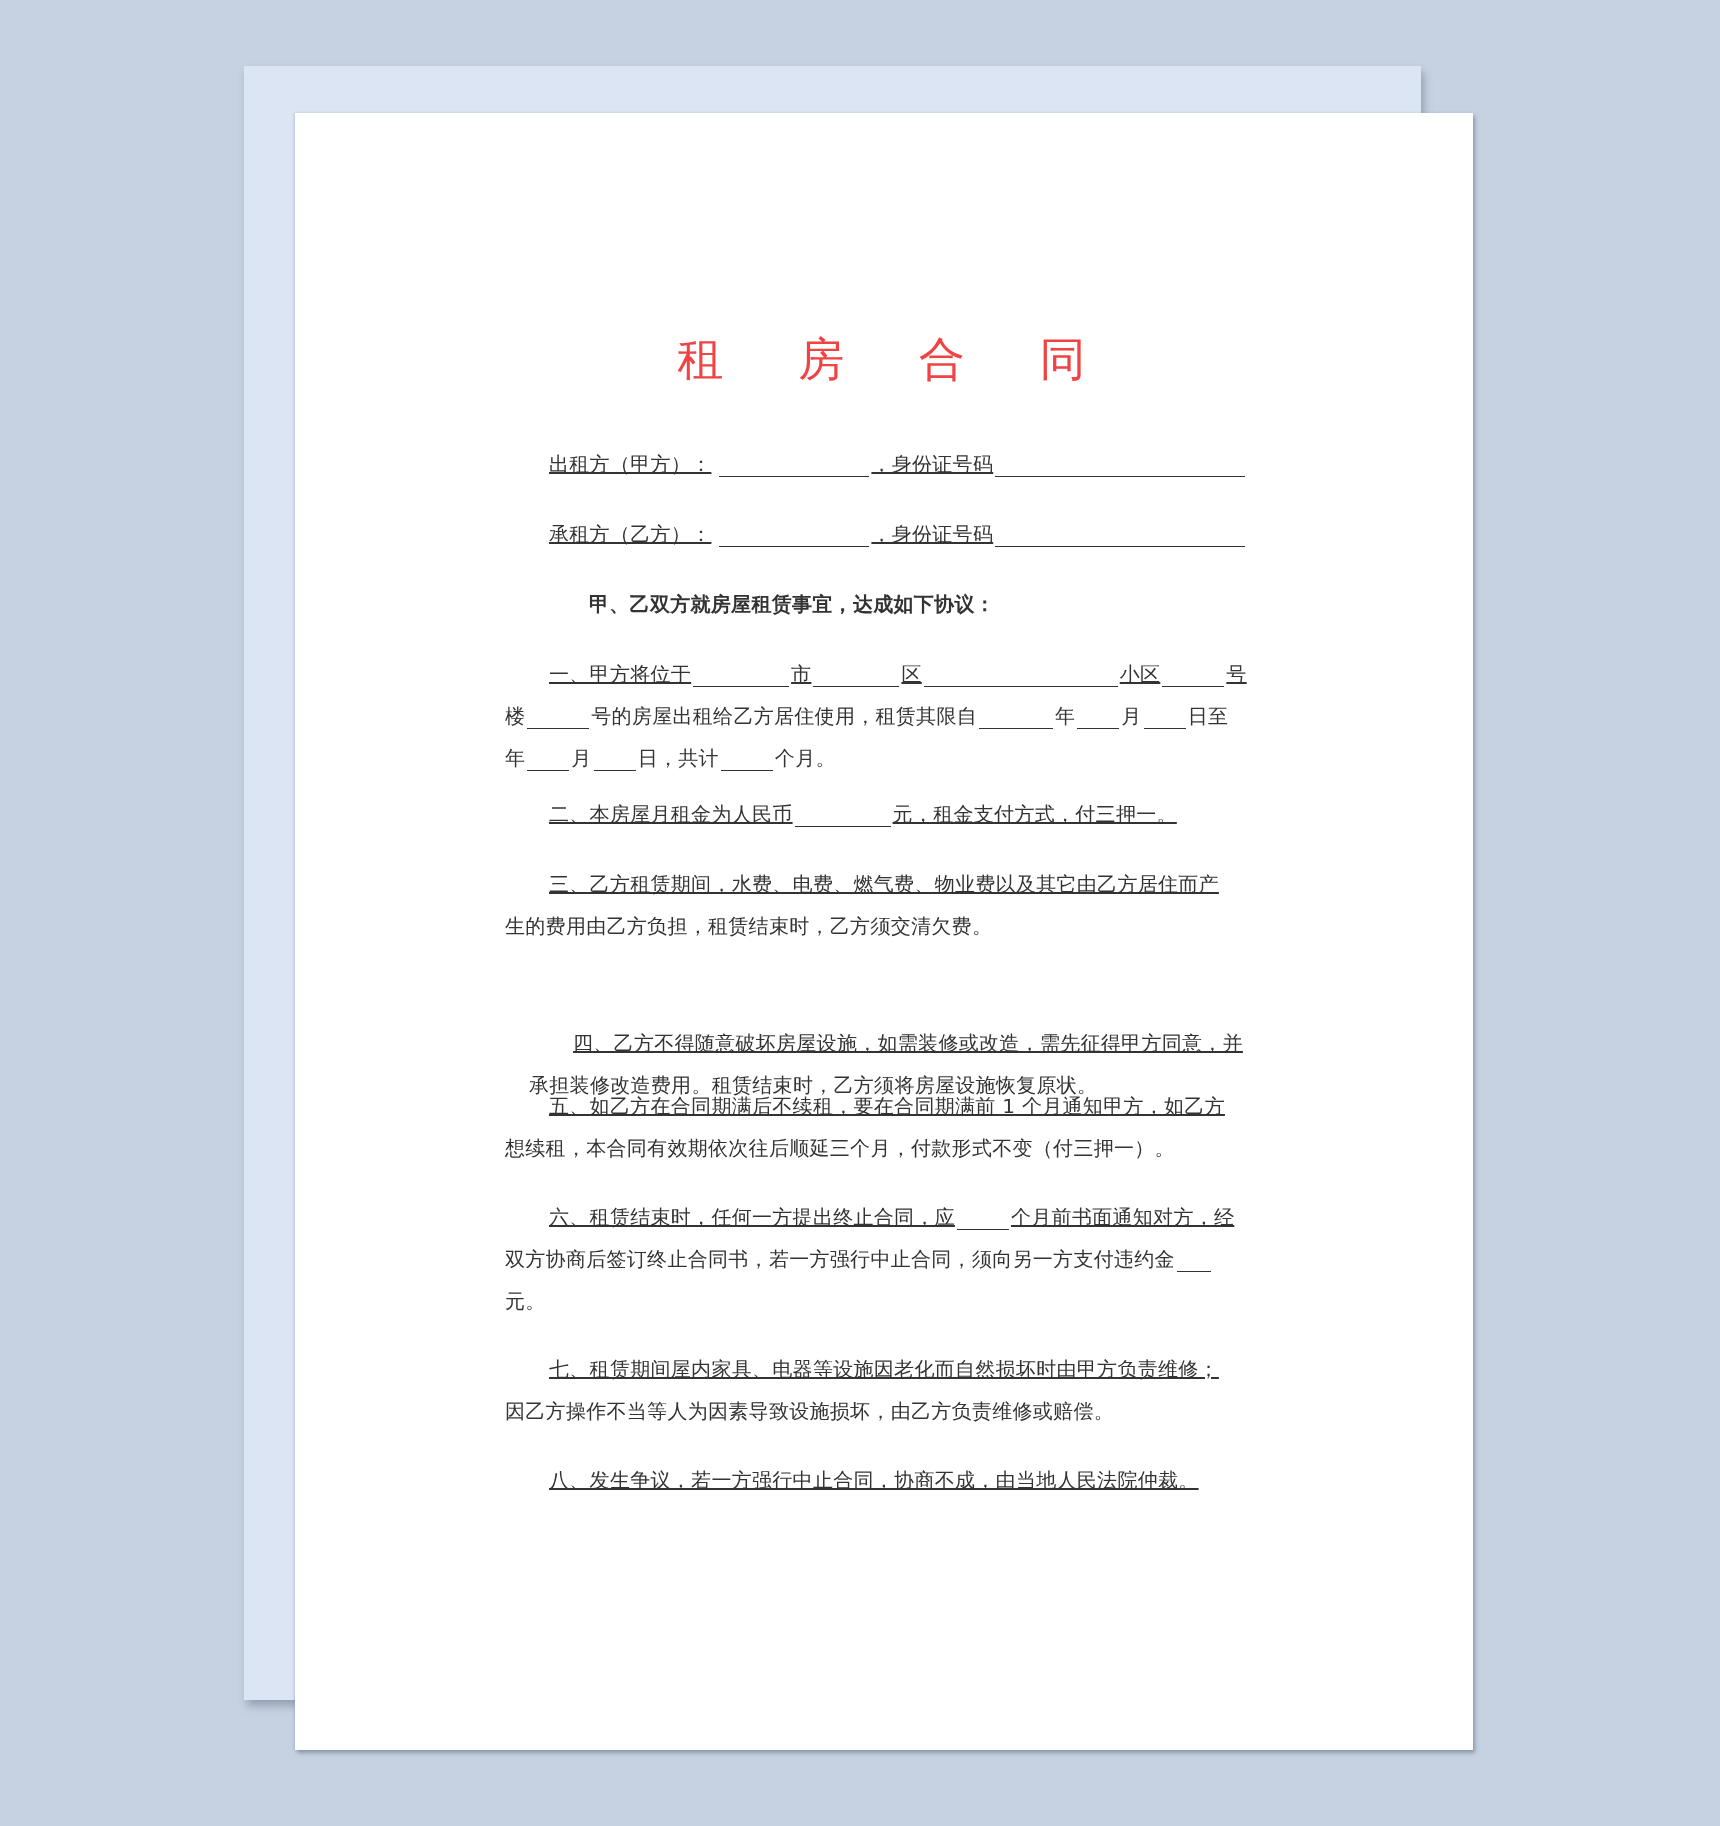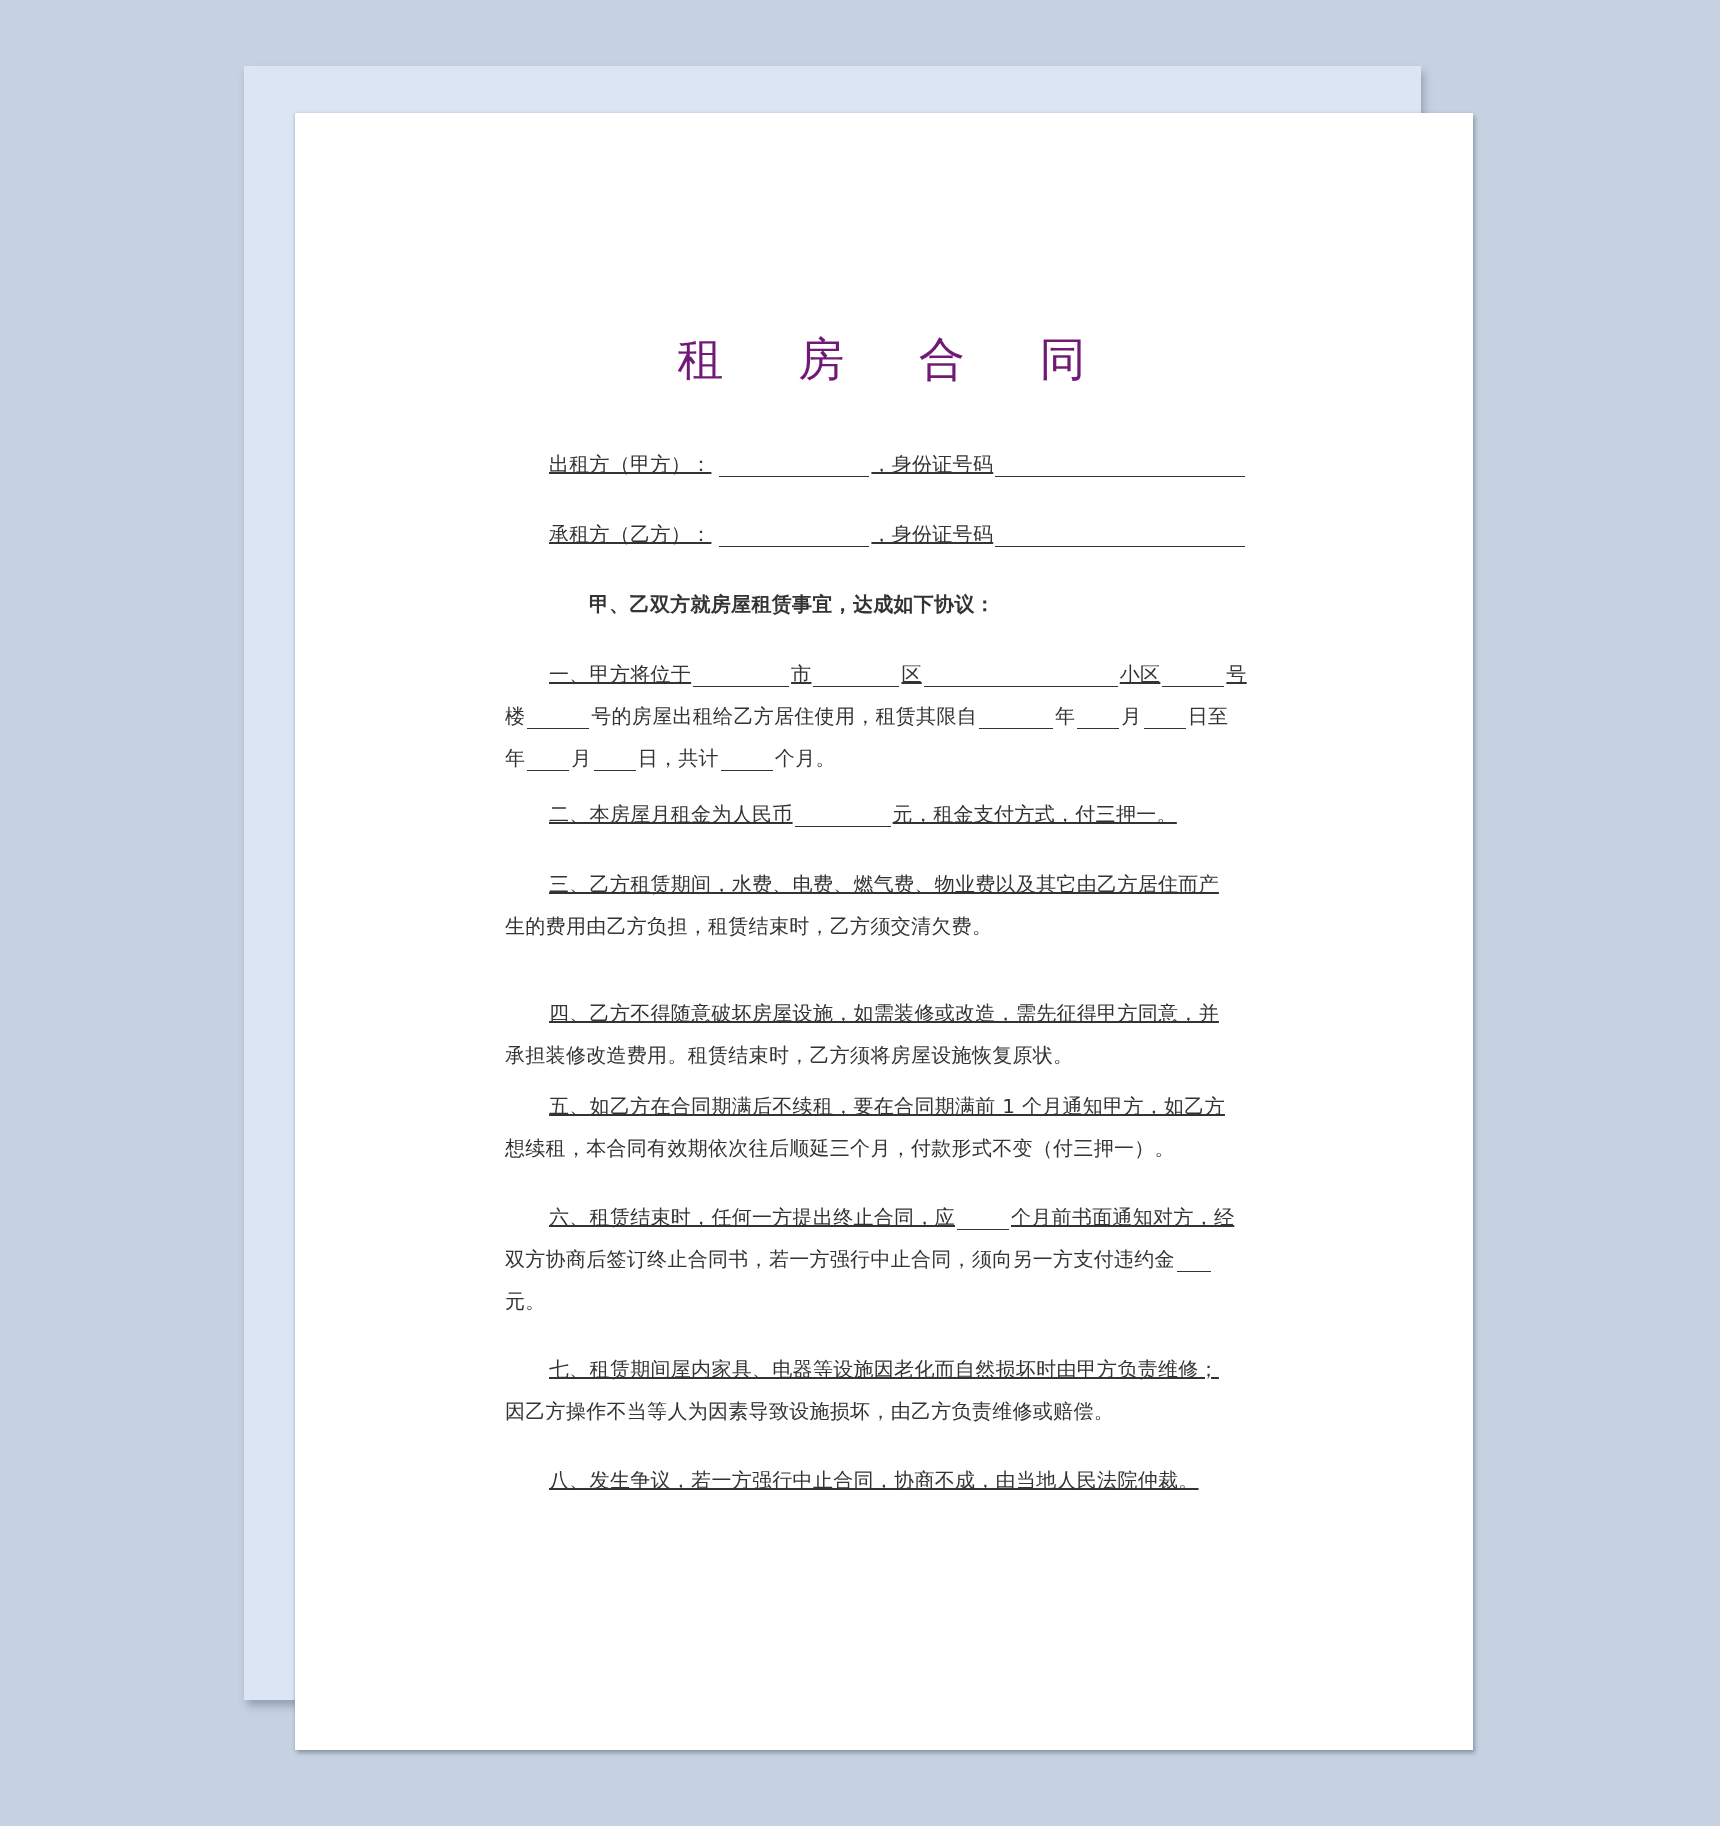--- a/index.html
+++ b/index.html
@@ -31,21 +31,21 @@
     color: #333333;
     font-size: 20px;
     letter-spacing: 0.3px;
   }
   .title {
     position: absolute;
     top: 216px; left: 0; width: 753px;
     text-align: center;
     font-size: 46px;
     letter-spacing: 30px;
-    color: #701a75;
+    color: #ef4444;
     font-weight: 500;
     padding-left: 30px;
     box-sizing: border-box;
   }
   .para {
     position: absolute;
     left: 0; width: 753px;
     line-height: 42px;
   }
   .para .line { white-space: nowrap; height: 42px; }
@@ -101,21 +101,21 @@
       <div class="line">
         <span>二、本房屋月租金为人民币</span><span class="blank" style="width:96px;"></span><span>元，租金支付方式，付三押一。</span>
       </div>
     </div>
 
     <div class="para" style="top:750px;">
       <div class="line indent">三、乙方租赁期间，水费、电费、燃气费、物业费以及其它由乙方居住而产</div>
       <div class="line">生的费用由乙方负担，租赁结束时，乙方须交清欠费。</div>
     </div>
 
-    <div class="para" style="top:879px;">
+    <div class="para" style="top:909px;margin-left:24px;">
       <div class="line indent">四、乙方不得随意破坏房屋设施，如需装修或改造，需先征得甲方同意，并</div>
       <div class="line">承担装修改造费用。租赁结束时，乙方须将房屋设施恢复原状。</div>
     </div>
 
     <div class="para" style="top:972px;">
       <div class="line indent">五、如乙方在合同期满后不续租，要在合同期满前 1 个月通知甲方，如乙方</div>
       <div class="line">想续租，本合同有效期依次往后顺延三个月，付款形式不变（付三押一）。</div>
     </div>
 
     <div class="para" style="top:1083px;">

